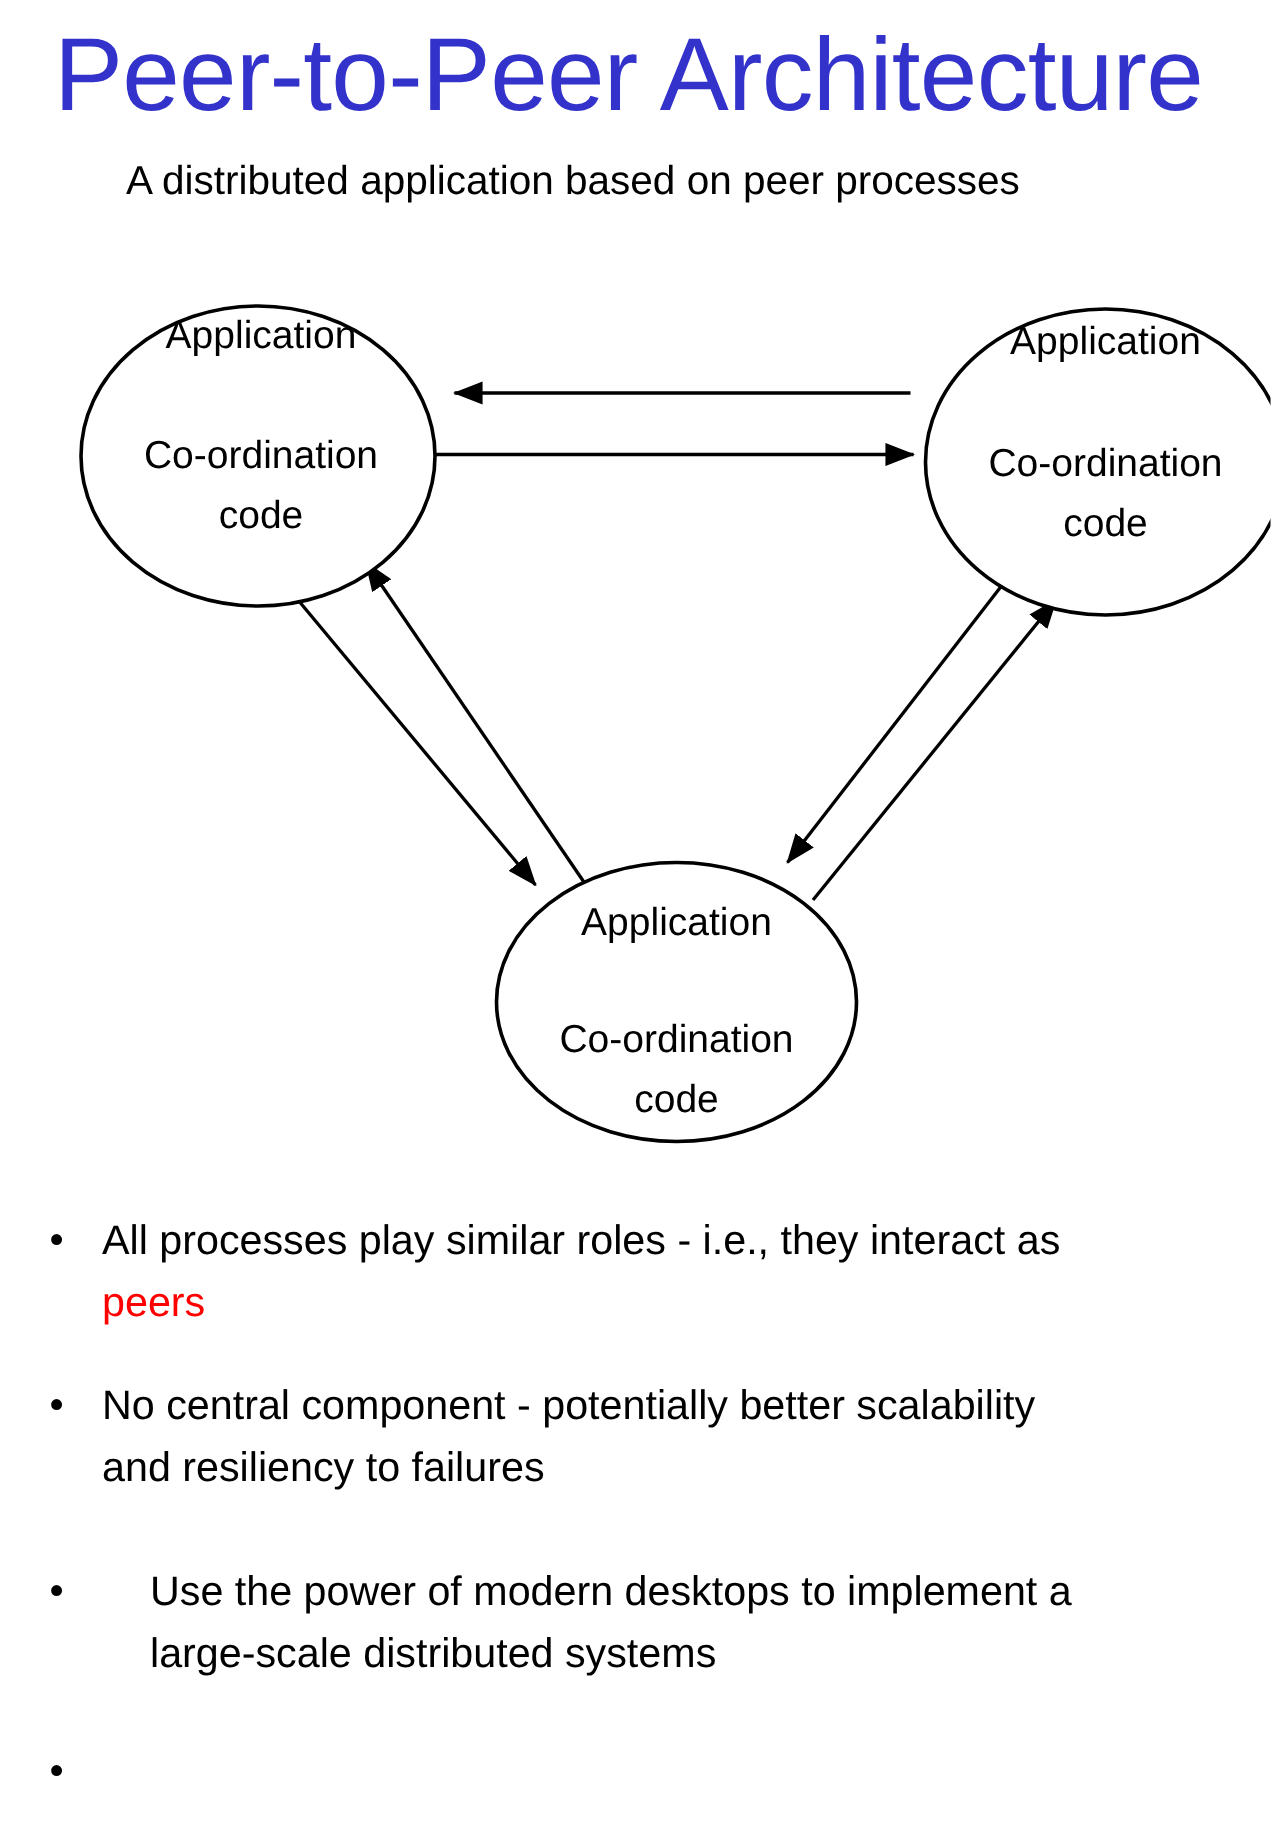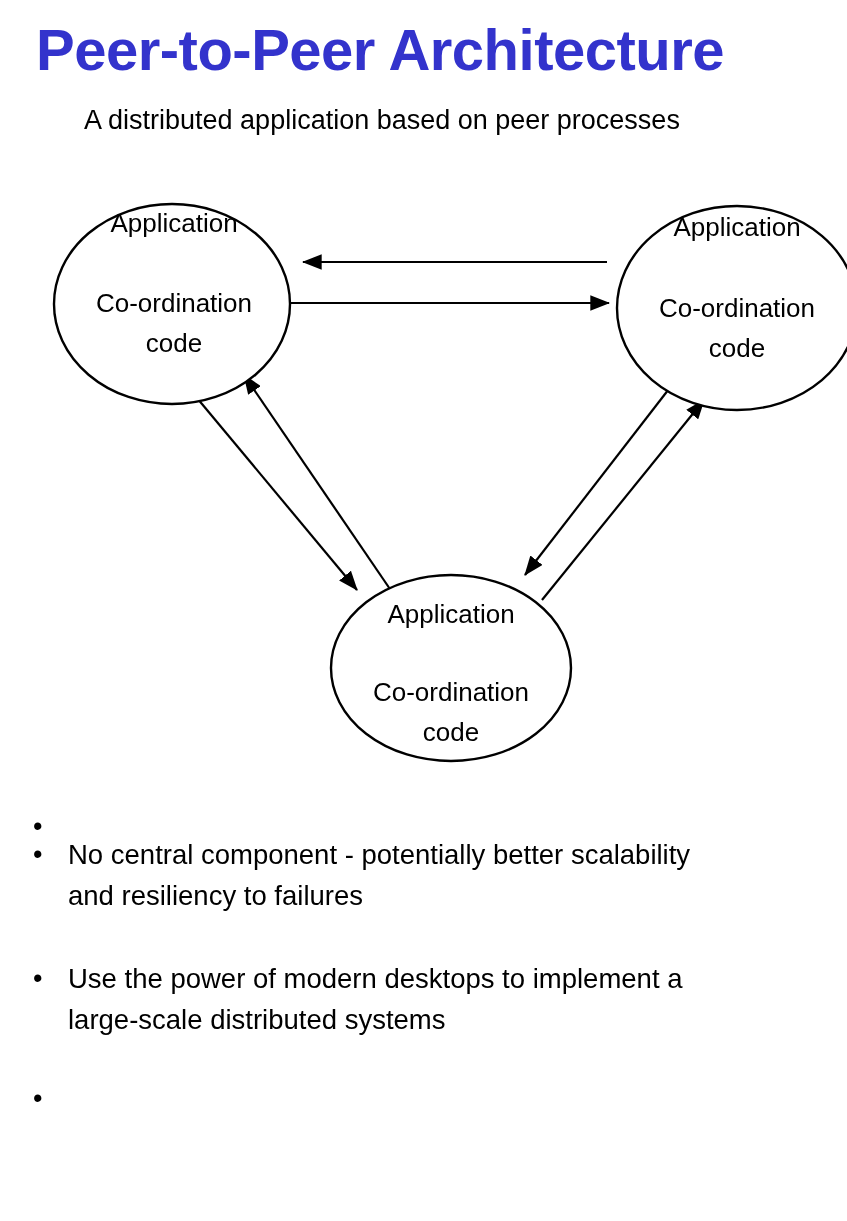--- a/index.html
+++ b/index.html
@@ -15,23 +15,23 @@
     font-family: "Liberation Sans", sans-serif;
     color: #000000;
   }
 
   
   #slide-title {
     position: absolute;
     left: 36px;
     top: 14px;
     width: 780px;
-    font-size: 58px;
+    font-size: 69px;
     line-height: 72px;
-    font-weight: 700;
+    font-weight: 400;
     color: #3333cc;
     letter-spacing: -0.5px;
     white-space: nowrap;
   }
   #slide-subtitle {
     position: absolute;
     left: 38px;
     top: 103px;
     font-size: 27px;
     line-height: 34px;
@@ -162,29 +162,30 @@
       <text class="node-text" x="419" y="541">Co-ordination</text>
       <text class="node-text" x="419" y="581">code</text>
     </g>
   </svg>
 </div>
 
 <div id="bullet-list">
 
   <div class="bullet-item" style="margin-bottom:28px;">
     <span class="bullet-marker">•</span>
+    <span class="bullet-text"><span>All processes play similar roles - i.e., they interact as </span><span class="accent-peers">peers</span></span>
   </div>
 
   <div class="bullet-item" style="margin-bottom:42px;">
     <span class="bullet-marker">•</span>
     <span class="bullet-text">No central component - potentially better scalability and resiliency to failures</span>
   </div>
 
   <div class="bullet-item" style="margin-bottom:38px;">
     <span class="bullet-marker">•</span>
-    <span class="bullet-text" style="max-width:660px;">Use the power of modern desktops to implement a large-scale distributed systems</span>
+    <span class="bullet-text" style="max-width:660px;margin-left:32px;">Use the power of modern desktops to implement a large-scale distributed systems</span>
   </div>
 
   <div class="bullet-item" style="margin-bottom:0;">
     <span class="bullet-marker">•</span>
   </div>
 
 </div>
 
 </body></html>

